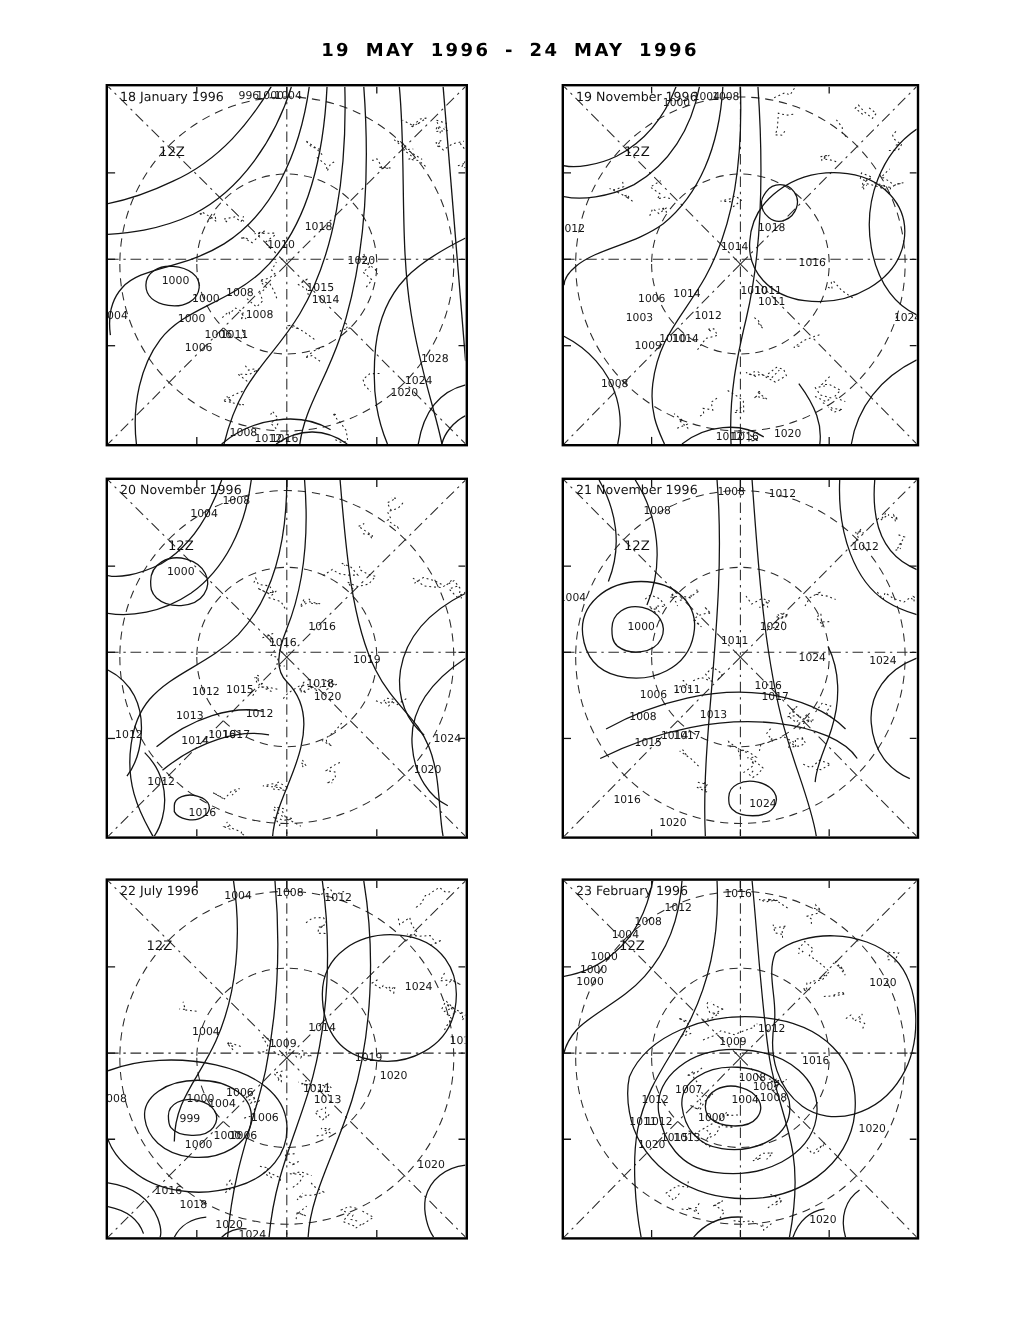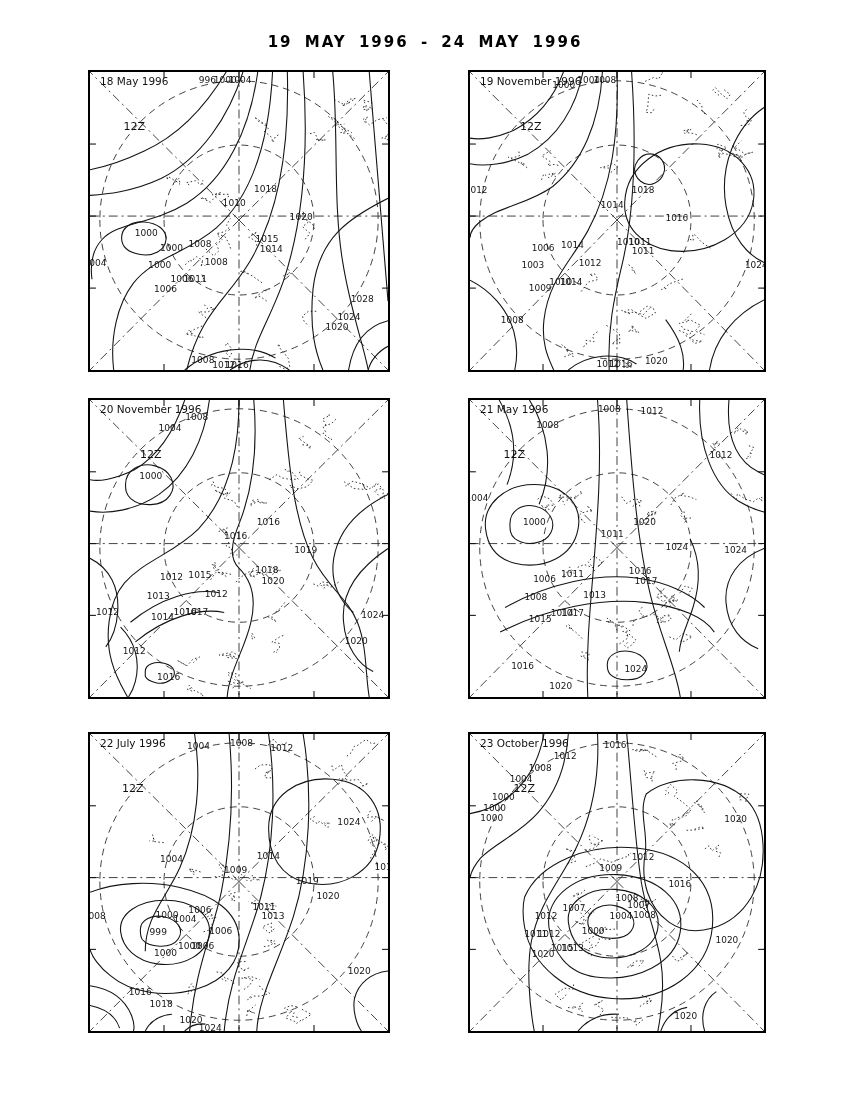--- a/index.html
+++ b/index.html
@@ -102,21 +102,21 @@
         <text x="95.1" y="212.8" font-size="9.2" font-family="&quot;DejaVu Sans&quot;,sans-serif" fill="#151515">1011</text>
         <text x="64.9" y="223.3" font-size="9.2" font-family="&quot;DejaVu Sans&quot;,sans-serif" fill="#151515">1006</text>
         <text x="264.3" y="233.0" font-size="9.2" font-family="&quot;DejaVu Sans&quot;,sans-serif" fill="#151515">1028</text>
         <text x="250.7" y="251.1" font-size="9.2" font-family="&quot;DejaVu Sans&quot;,sans-serif" fill="#151515">1024</text>
         <text x="238.6" y="261.1" font-size="9.2" font-family="&quot;DejaVu Sans&quot;,sans-serif" fill="#151515">1020</text>
         <text x="102.7" y="294.9" font-size="9.2" font-family="&quot;DejaVu Sans&quot;,sans-serif" fill="#151515">1008</text>
         <text x="123.8" y="300.3" font-size="9.2" font-family="&quot;DejaVu Sans&quot;,sans-serif" fill="#151515">1012</text>
         <text x="137.4" y="300.3" font-size="9.2" font-family="&quot;DejaVu Sans&quot;,sans-serif" fill="#151515">1016</text>
       </svg>
     <div class="pdate">
-      <div class="d1">18 May 1996</div>
+      <div class="d1">18 January 1996</div>
       <div class="d2">12Z</div>
     </div>
   </div>
   <div class="panel" style="left:468px;top:70px;width:298px;height:302px;">
     <svg viewBox="0 0 302 302" preserveAspectRatio="none">
         <path d="M10,150 a141,141 0 1,0 282,0 a141,141 0 1,0 -282,0" fill="none" stroke="#2a2a2a" stroke-width="0.9" stroke-dasharray="7 5"></path>
         <path d="M75,150 a76,76 0 1,0 152,0 a76,76 0 1,0 -152,0" fill="none" stroke="#2a2a2a" stroke-width="0.9" stroke-dasharray="7 5"></path>
         <path d="M0,146 L302,146" fill="none" stroke="#2a2a2a" stroke-width="0.9" stroke-dasharray="9 4 2 4"></path>
         <path d="M151,0 L151,302" fill="none" stroke="#2a2a2a" stroke-width="0.9" stroke-dasharray="9 4 2 4"></path>
         <path d="M151,150 L0,0" fill="none" stroke="#2a2a2a" stroke-width="0.9" stroke-dasharray="9 4 2 4"></path>
@@ -369,21 +369,21 @@
         <text x="55.9" y="203.4" font-size="9.2" font-family="&quot;DejaVu Sans&quot;,sans-serif" fill="#151515">1008</text>
         <text x="116.3" y="201.3" font-size="9.2" font-family="&quot;DejaVu Sans&quot;,sans-serif" fill="#151515">1013</text>
         <text x="60.4" y="225.4" font-size="9.2" font-family="&quot;DejaVu Sans&quot;,sans-serif" fill="#151515">1015</text>
         <text x="83.0" y="219.4" font-size="9.2" font-family="&quot;DejaVu Sans&quot;,sans-serif" fill="#151515">1014</text>
         <text x="93.6" y="219.4" font-size="9.2" font-family="&quot;DejaVu Sans&quot;,sans-serif" fill="#151515">1017</text>
         <text x="42.3" y="273.8" font-size="9.2" font-family="&quot;DejaVu Sans&quot;,sans-serif" fill="#151515">1016</text>
         <text x="81.5" y="293.4" font-size="9.2" font-family="&quot;DejaVu Sans&quot;,sans-serif" fill="#151515">1020</text>
         <text x="158.6" y="276.8" font-size="9.2" font-family="&quot;DejaVu Sans&quot;,sans-serif" fill="#151515">1024</text>
       </svg>
     <div class="pdate">
-      <div class="d1">21 May 1996</div>
+      <div class="d1">21 November 1996</div>
       <div class="d2">12Z</div>
     </div>
   </div>
   <div class="panel" style="left:88px;top:732px;width:302px;height:301px;">
     <svg viewBox="0 0 302 302" preserveAspectRatio="none">
         <path d="M10,150 a141,141 0 1,0 282,0 a141,141 0 1,0 -282,0" fill="none" stroke="#2a2a2a" stroke-width="0.9" stroke-dasharray="7 5"></path>
         <path d="M75,150 a76,76 0 1,0 152,0 a76,76 0 1,0 -152,0" fill="none" stroke="#2a2a2a" stroke-width="0.9" stroke-dasharray="7 5"></path>
         <path d="M0,146 L302,146" fill="none" stroke="#2a2a2a" stroke-width="0.9" stroke-dasharray="9 4 2 4"></path>
         <path d="M151,0 L151,302" fill="none" stroke="#2a2a2a" stroke-width="0.9" stroke-dasharray="9 4 2 4"></path>
         <path d="M151,150 L0,0" fill="none" stroke="#2a2a2a" stroke-width="0.9" stroke-dasharray="9 4 2 4"></path>
@@ -555,18 +555,18 @@
         <text x="114.8" y="203.4" font-size="9.2" font-family="&quot;DejaVu Sans&quot;,sans-serif" fill="#151515">1000</text>
         <text x="55.9" y="206.7" font-size="9.2" font-family="&quot;DejaVu Sans&quot;,sans-serif" fill="#151515">1011</text>
         <text x="69.5" y="206.7" font-size="9.2" font-family="&quot;DejaVu Sans&quot;,sans-serif" fill="#151515">1012</text>
         <text x="83.0" y="220.3" font-size="9.2" font-family="&quot;DejaVu Sans&quot;,sans-serif" fill="#151515">1015</text>
         <text x="93.6" y="220.3" font-size="9.2" font-family="&quot;DejaVu Sans&quot;,sans-serif" fill="#151515">1013</text>
         <text x="63.4" y="226.3" font-size="9.2" font-family="&quot;DejaVu Sans&quot;,sans-serif" fill="#151515">1020</text>
         <text x="252.2" y="212.8" font-size="9.2" font-family="&quot;DejaVu Sans&quot;,sans-serif" fill="#151515">1020</text>
         <text x="209.9" y="289.8" font-size="9.2" font-family="&quot;DejaVu Sans&quot;,sans-serif" fill="#151515">1020</text>
       </svg>
     <div class="pdate">
-      <div class="d1">23 October 1996</div>
+      <div class="d1">23 February 1996</div>
       <div class="d2">12Z</div>
     </div>
   </div>
 
 </div>
 
 </body></html>

